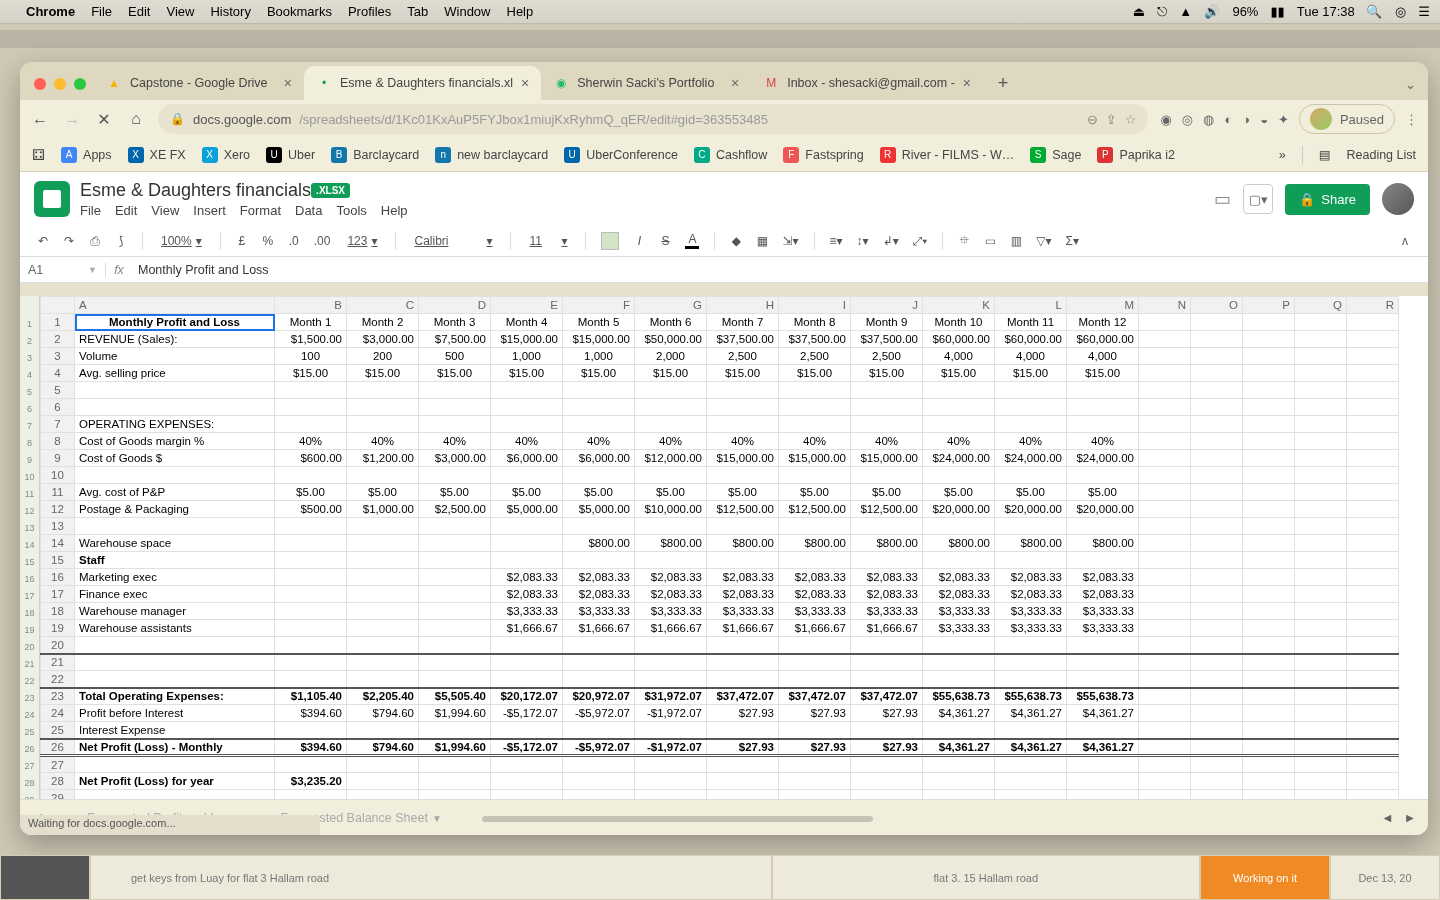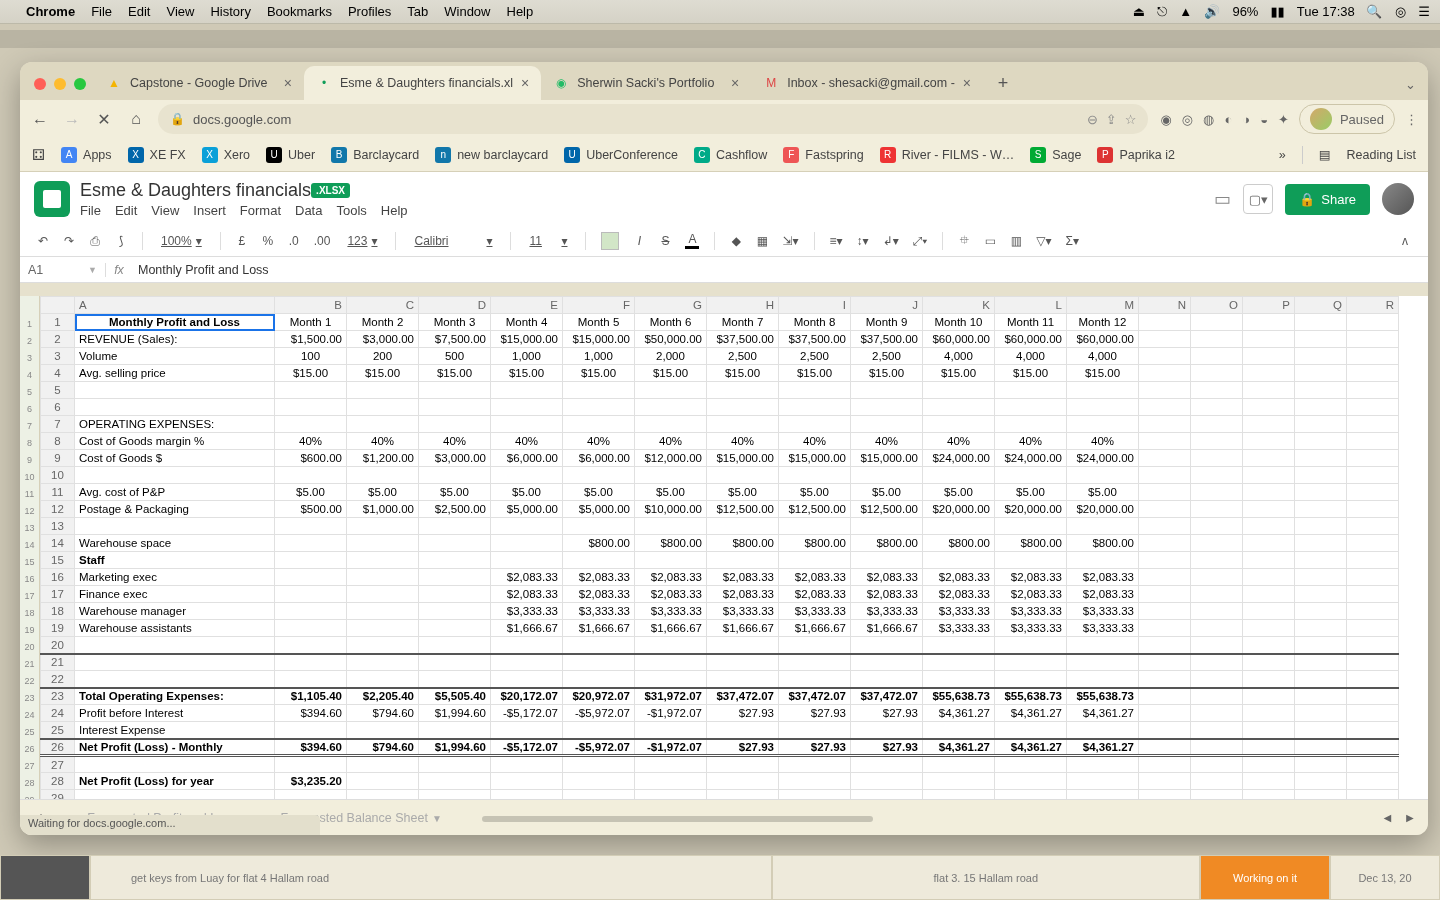--- a/index.html
+++ b/index.html
@@ -177,20 +177,21 @@
     </div>
 
     <div class="addr-bar">
       <span class="nav-btn">←</span>
       <span class="nav-btn disabled">→</span>
       <span class="nav-btn">✕</span>
       <span class="nav-btn">⌂</span>
       <div class="addr-box">
         <span class="lock">🔒</span>
         <span>docs.google.com</span>
+          <span style="color:#999">/spreadsheets/d/1Kc01KxAuP5FYJbox1miujKxRyhmQ_qER/edit#gid=363553485</span>
         <span style="flex:1"></span>
         <span style="color:#888">⊖</span>
         <span style="color:#888">⇪</span>
         <span style="color:#888">☆</span>
       </div>
       <div class="addr-right">
         <span>◉</span>
         <span>◎</span>
         <span>◍</span>
         <span>◐</span>
@@ -1038,21 +1039,21 @@
       <span>◄</span>
       <span>►</span>
     </div>
 
     <div class="status-bar">Waiting for docs.google.com...</div>
   </div>
 
   <div class="desk-bottom">
     <div class="pane dark" style="max-width:90px"></div>
     <div class="pane" style="flex:3;justify-content:flex-start;padding-left:40px">
-        <span>get keys from Luay for flat 4 Hallam road</span>
+        <span>get keys from Luay for flat 3 Hallam road</span>
       </div>
     <div class="pane" style="flex:2">
         <span>flat 3. 15 Hallam road</span>
       </div>
     <div class="pane orange" style="max-width:130px">
         <span>Working on it</span>
       </div>
     <div class="pane" style="max-width:110px">
         <span>Dec 13, 20</span>
       </div>

